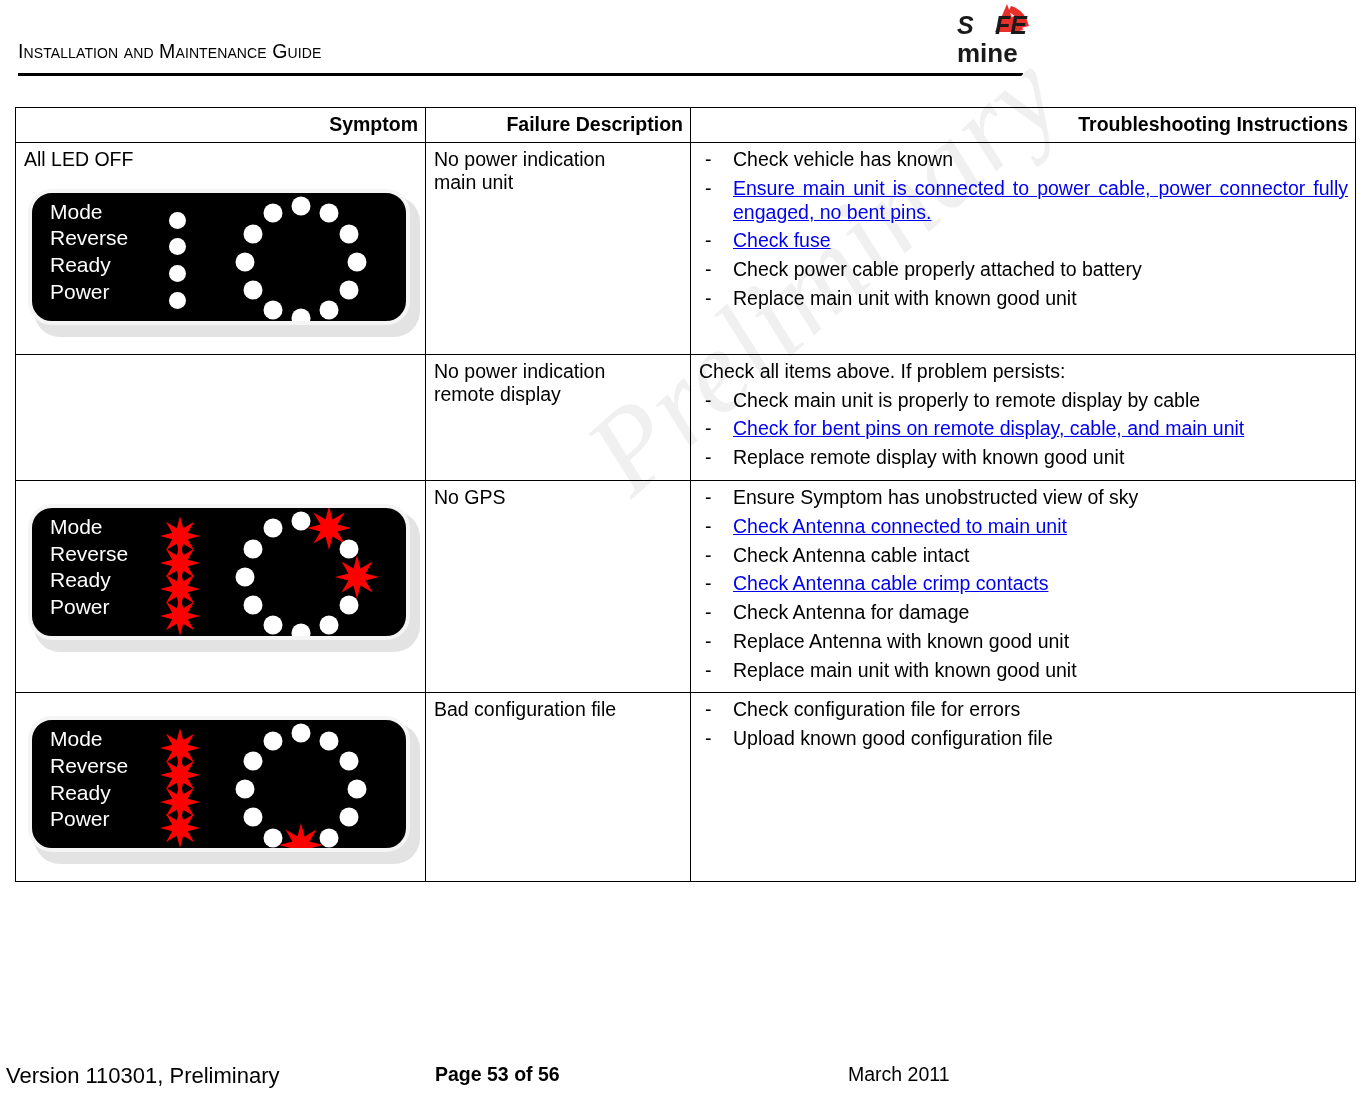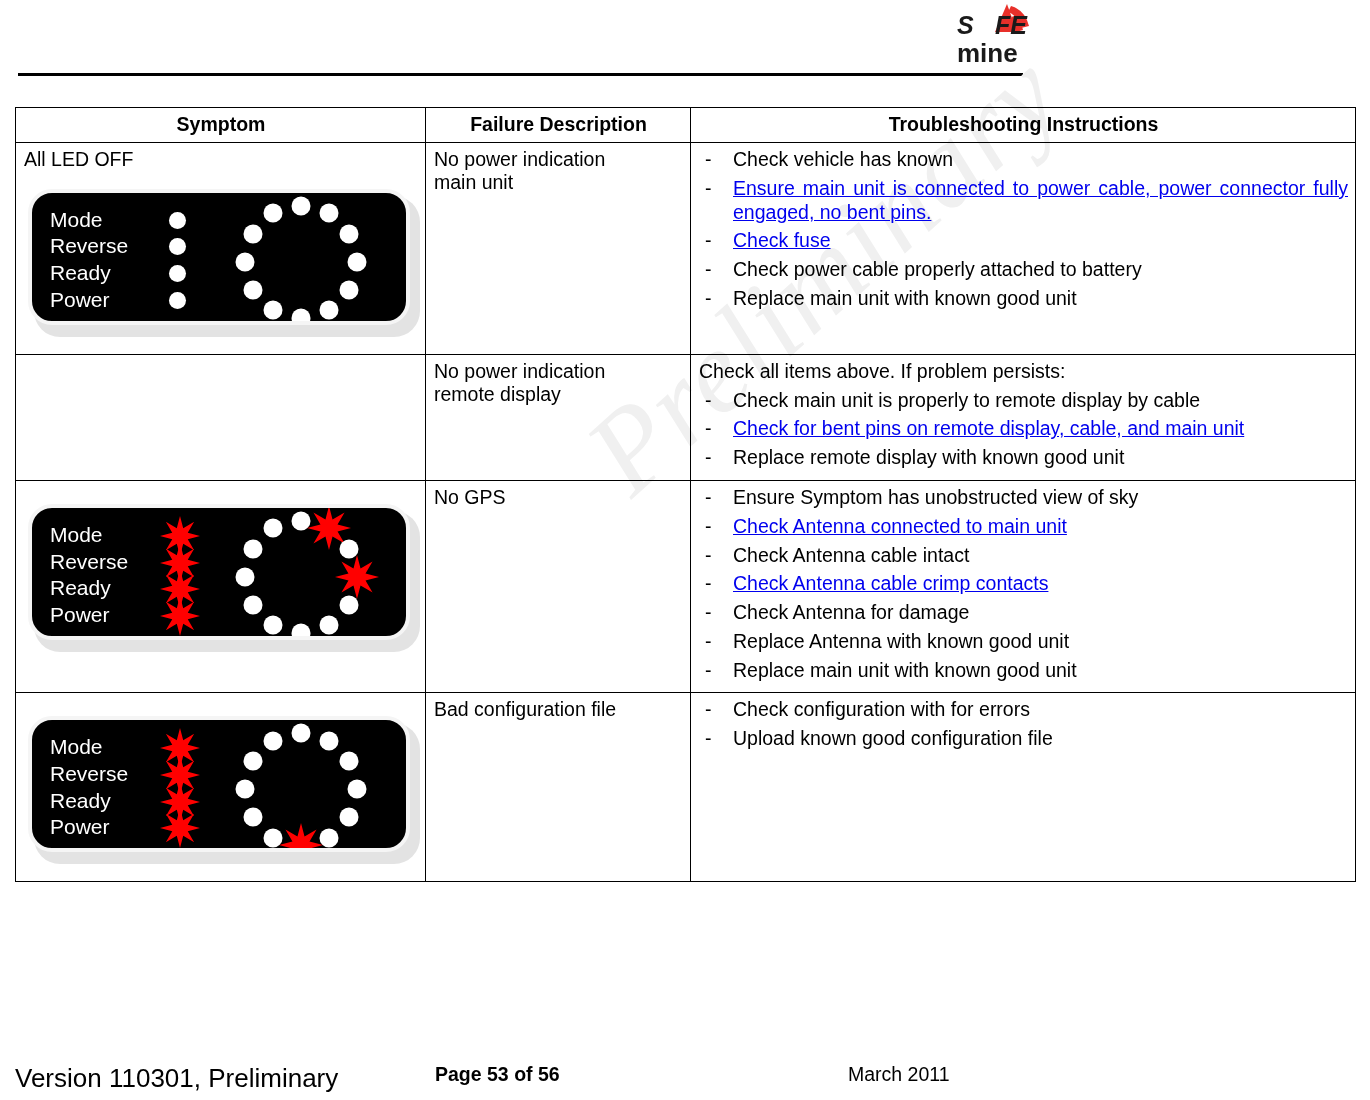--- a/index.html
+++ b/index.html
@@ -90,21 +90,21 @@
     padding: 5px 7px 5px 8px;
     background: transparent;
   }
   .col-sym  { width: 410px; }
   .col-fail { width: 265px; }
   .col-trbl { width: 665px; }
 
   thead th {
     font-size: 19.5px;
     font-weight: bold;
-    text-align: center;
+    text-align: right;
     height: 24px;
     padding-top: 5px;
     padding-bottom: 4px;
   }
   td.cell {
     font-size: 19.5px;
     line-height: 1.17;
   }
   .cell-text { white-space: pre-line; }
 
@@ -170,21 +170,21 @@
     height: 136px;
     background: #000000;
     border-radius: 24px;
     border: 4px solid #f5f5f5;
     box-sizing: border-box;
     overflow: hidden;
   }
   .labels {
     position: absolute;
     left: 18px;
-    top: 14px;
+    top: 6px;
     width: 120px;
     text-decoration: underline;
   }
   .labels div {
     color: #ffffff;
     font-size: 21px;
     line-height: 1.265;
     white-space: nowrap;
   }
   .status-leds {
@@ -239,42 +239,43 @@
   .footer {
     position: absolute;
     left: 0;
     top: 1063px;
     width: 1370px;
     height: 34px;
     z-index: 3;
   }
   .footer-left {
     position: absolute;
-    left: 15px;
+    left: 6px;
     top: 0;
-    font-size: 26px;
+    font-size: 22px;
   }
   .footer-center {
     position: absolute;
     left: 435px;
     top: 0;
     font-size: 19.5px;
     font-weight: bold;
   }
   .footer-right {
     position: absolute;
     left: 848px;
     top: 0;
     font-size: 19.5px;
   }
 </style>
 </head>
 <body>
 
 <div class="page-header">
+  <div class="header-title">Installation and Maintenance Guide</div>
   <div class="header-rule"></div>
   <div class="logo">
     <svg class="logo-svg" viewBox="0 0 100 66" width="100" height="66">
 
       <path d="M40 30 L52 2 L62 30 Z" fill="#e8302a"></path>
       <path d="M56 4 q14 4 18 20 l-8 2 q-4 -13 -13 -16 Z" fill="#e8302a"></path>
       <path d="M58 14 q8 4 10 14 l-7 2 q-2 -8 -7 -11 Z" fill="#e8302a"></path>
 
       <text x="2" y="32" font-family="Liberation Sans, sans-serif" font-size="25" font-weight="bold" font-style="italic" fill="#1a1a1a">S</text>
       <text x="40" y="32" font-family="Liberation Sans, sans-serif" font-size="25" font-weight="bold" font-style="italic" fill="#1a1a1a">FE</text>
@@ -539,21 +540,21 @@
               </div>
             </div>
           </td>
           <td class="cell">
             <div class="cell-text">Bad configuration file</div>
           </td>
           <td class="cell">
             <ul class="steps">
               <li>
                 <span class="dash">-</span>
-                <span class="txt">Check configuration with for errors</span>
+                <span class="txt">Check configuration file for errors</span>
               </li>
               <li>
                 <span class="dash">-</span>
                 <span class="txt">Upload known good configuration file</span>
               </li>
             </ul>
           </td>
         </tr>
       </tbody>
   </table>

